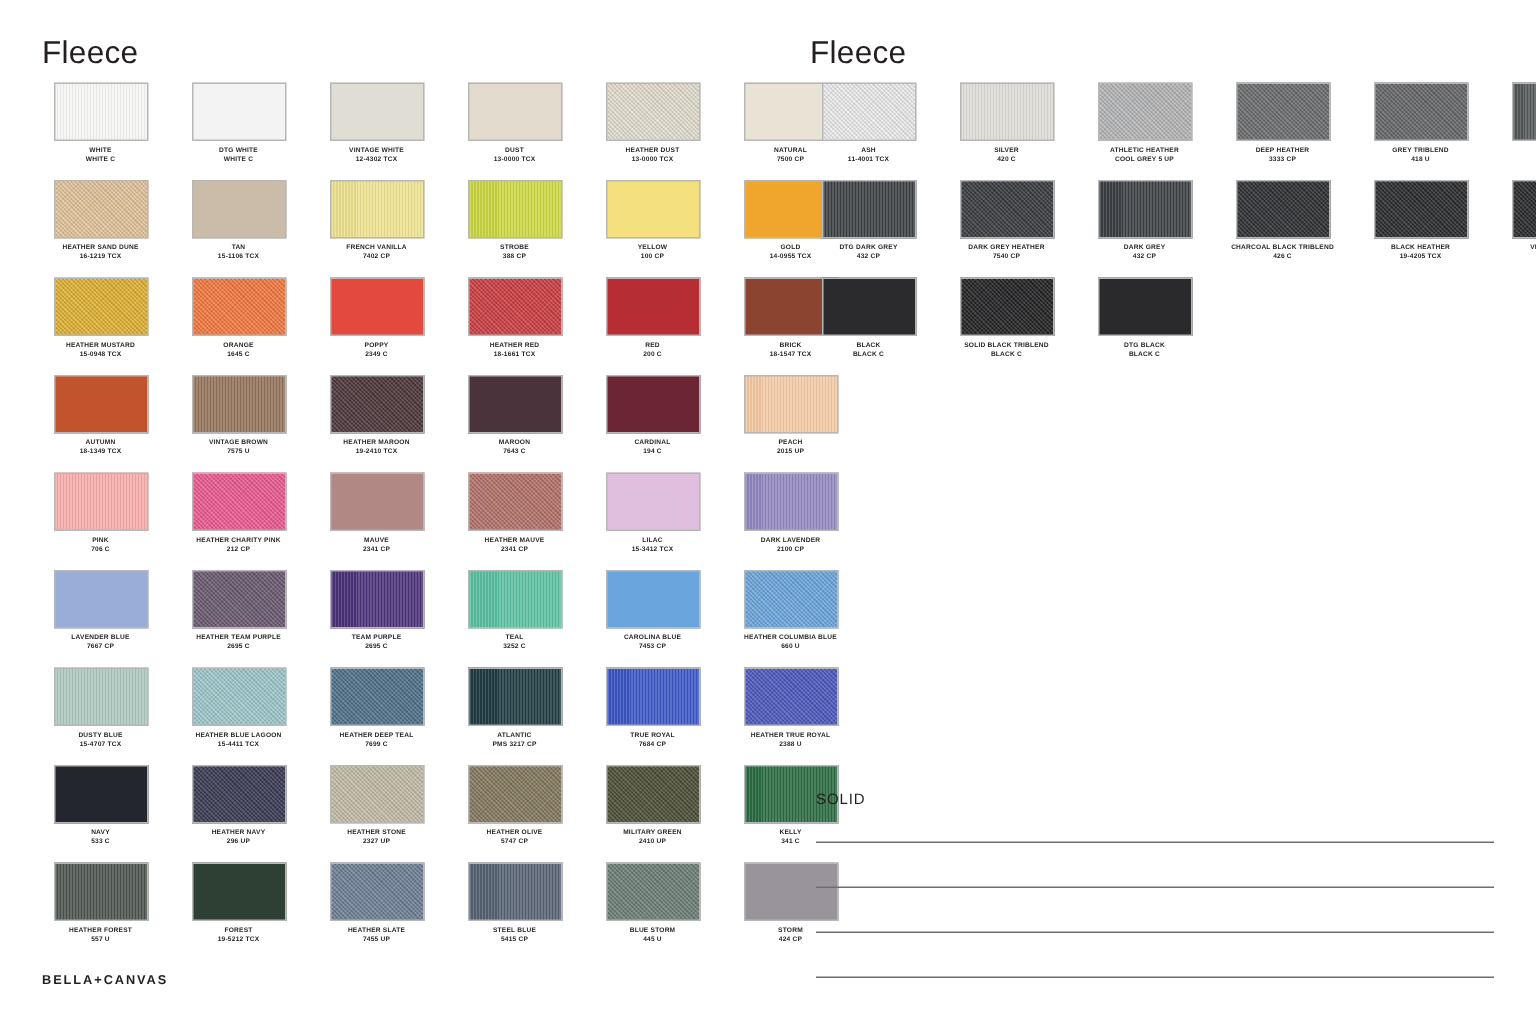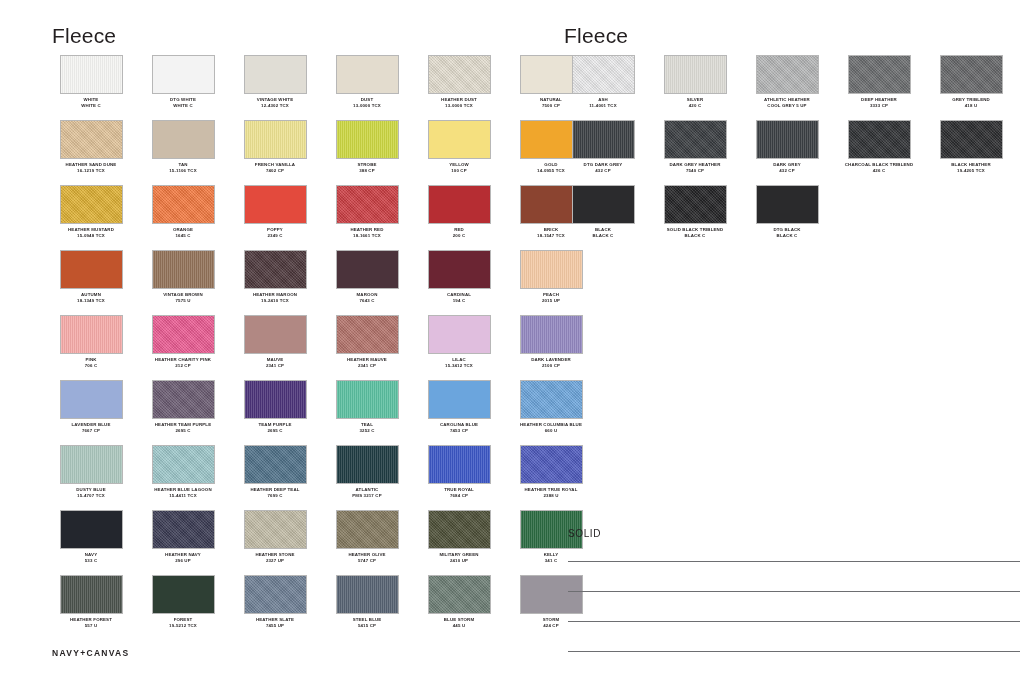--- a/index.html
+++ b/index.html
@@ -15,21 +15,20 @@
     width: 1024px;
     height: 683px;
     background: #fff;
   }
 
   
   .panel {
     position: absolute;
     top: 0;
     height: 616px;
-    margin-left: 24px;
   }
   .panel-left  { left: 0;   width: 512px; }
   .panel-right { left: 512px; width: 512px; }
 
   .panel-title {
     position: absolute;
     left: 28px;
     top: 24px;
     font-size: 21px;
     font-weight: 400;
@@ -615,21 +614,21 @@
         <div class="cell">
           <div class="chip" style="background: rgb(153, 148, 156);">
             <div class="tex tex-solid"></div>
           </div>
           <div class="chip-label">
             <span class="nm">STORM</span>
             <span class="cd">424 CP</span>
           </div>
         </div>
       </div>
-    <div class="logo">NAVY+CANVAS</div>
+    <div class="logo">BELLA+CANVAS</div>
   </section>
 
   <section class="panel panel-right">
     <h1 class="panel-title">Fleece</h1>
     <div class="grid" id="right-grid">
         <div class="cell">
           <div class="chip" style="background: rgb(236, 236, 237);">
             <div class="tex tex-heather"></div>
           </div>
           <div class="chip-label">

